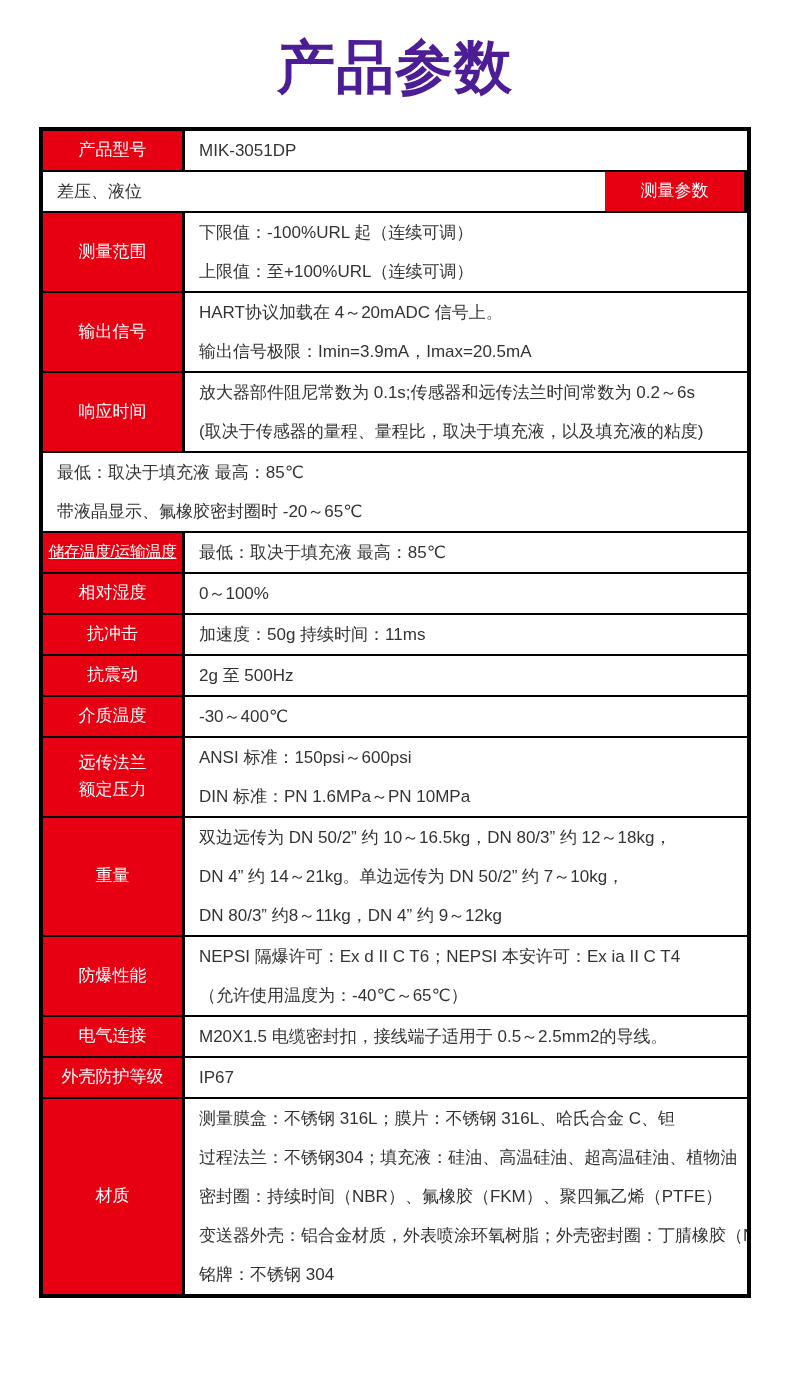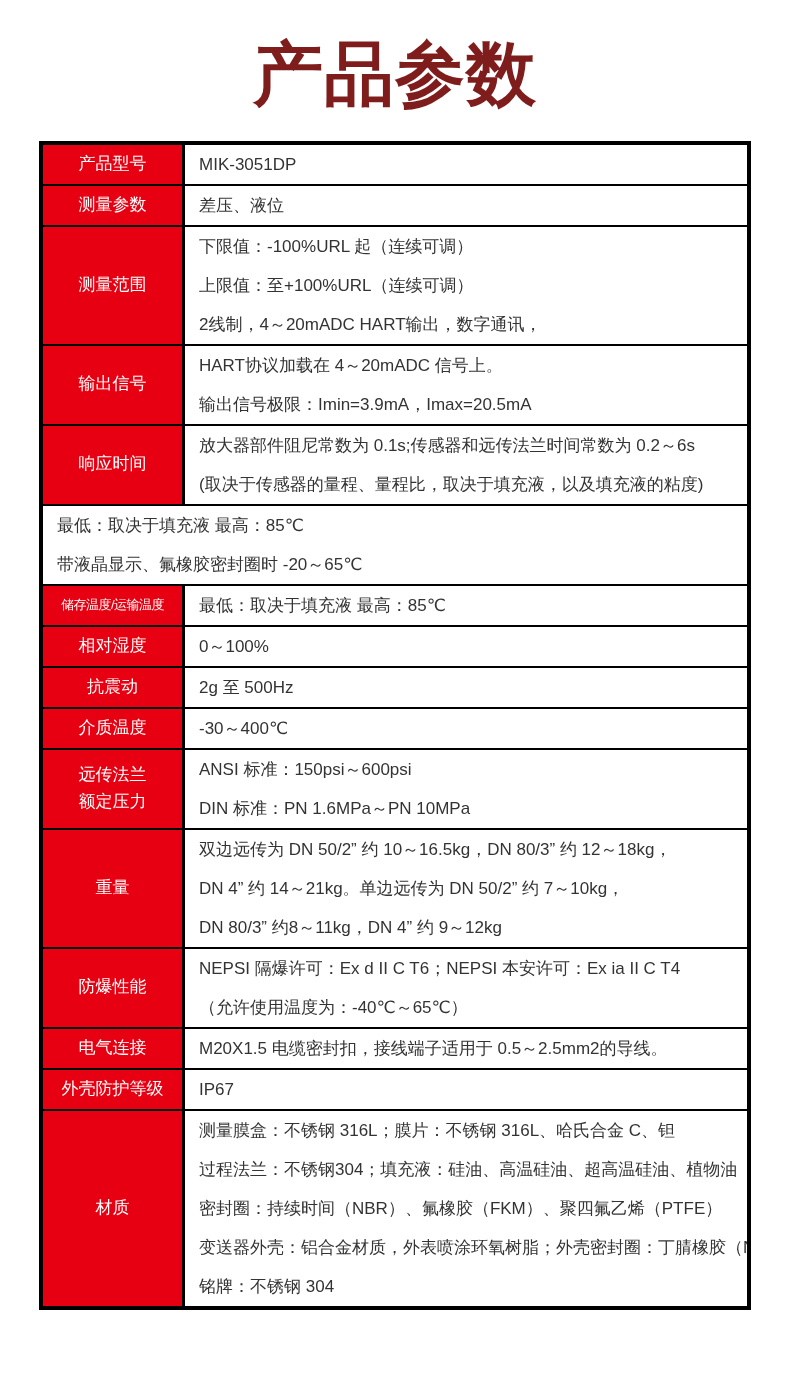--- a/index.html
+++ b/index.html
@@ -14,24 +14,24 @@
   body{
     width:790px;
     min-height:1375px;
     background:var(--page-bg);
     font-family:"Liberation Sans","DejaVu Sans",sans-serif;
   }
   .page-title{
     margin:0;
     padding-top:34px;
     text-align:center;
-    font-size:70px;
+    font-size:58px;
     line-height:1.15;
     font-weight:bold;
-    color:#7f1d1d;
+    color:#4c1d95;
     letter-spacing:1px;
   }
   .spec-table{
     width:712px;
     margin:26px auto 0;
     border:4px solid var(--border);
     background:#fca5a5;
   }
   .row{
     display:flex;
@@ -46,21 +46,21 @@
     border-right:3px solid var(--border);
     display:flex;
     align-items:center;
     justify-content:center;
     text-align:center;
     font-size:17px;
     line-height:1.55;
     white-space:pre-line;
     padding:0 2px;
   }
-  .cell.label.small{font-size:13px;letter-spacing:-0.5px;}
+  .cell.label.small{font-size:16px;letter-spacing:-0.5px;text-decoration:underline;}
   .cell.content{
     flex:1;
     display:flex;
     flex-direction:column;
     justify-content:flex-end;
     padding-left:14px;
     background:#fff;
     min-width:0;
   }
   .line{
@@ -80,32 +80,31 @@
 <div class="spec-table">
 
   <div class="row">
     <div class="cell label">产品型号</div>
     <div class="cell content">
       <div class="line">MIK-3051DP</div>
     </div>
   </div>
 
   <div class="row">
+    <div class="cell content">
+      <div class="line">差压、液位</div>
+    </div>
     <div class="cell label">测量参数</div>
-    <div class="cell content">
-      <div class="line">差压、液位</div>
-    </div>
   </div>
 
   <div class="row">
     <div class="cell label">测量范围</div>
     <div class="cell content">
       <div class="line">下限值：-100%URL 起（连续可调）</div>
       <div class="line">上限值：至+100%URL（连续可调）</div>
-      <div class="line">2线制，4～20mADC HART输出，数字通讯，</div>
     </div>
   </div>
 
   <div class="row">
     <div class="cell label">输出信号</div>
     <div class="cell content">
       <div class="line">HART协议加载在 4～20mADC 信号上。</div>
       <div class="line">输出信号极限：Imin=3.9mA，Imax=20.5mA</div>
     </div>
   </div>
@@ -132,20 +131,26 @@
     </div>
   </div>
 
   <div class="row">
     <div class="cell label">相对湿度</div>
     <div class="cell content">
       <div class="line">0～100%</div>
     </div>
   </div>
 
+  <div class="row">
+    <div class="cell label">抗冲击</div>
+    <div class="cell content">
+      <div class="line">加速度：50g 持续时间：11ms</div>
+    </div>
+  </div>
 
   <div class="row">
     <div class="cell label">抗震动</div>
     <div class="cell content">
       <div class="line">2g 至 500Hz</div>
     </div>
   </div>
 
   <div class="row">
     <div class="cell label">介质温度</div>

